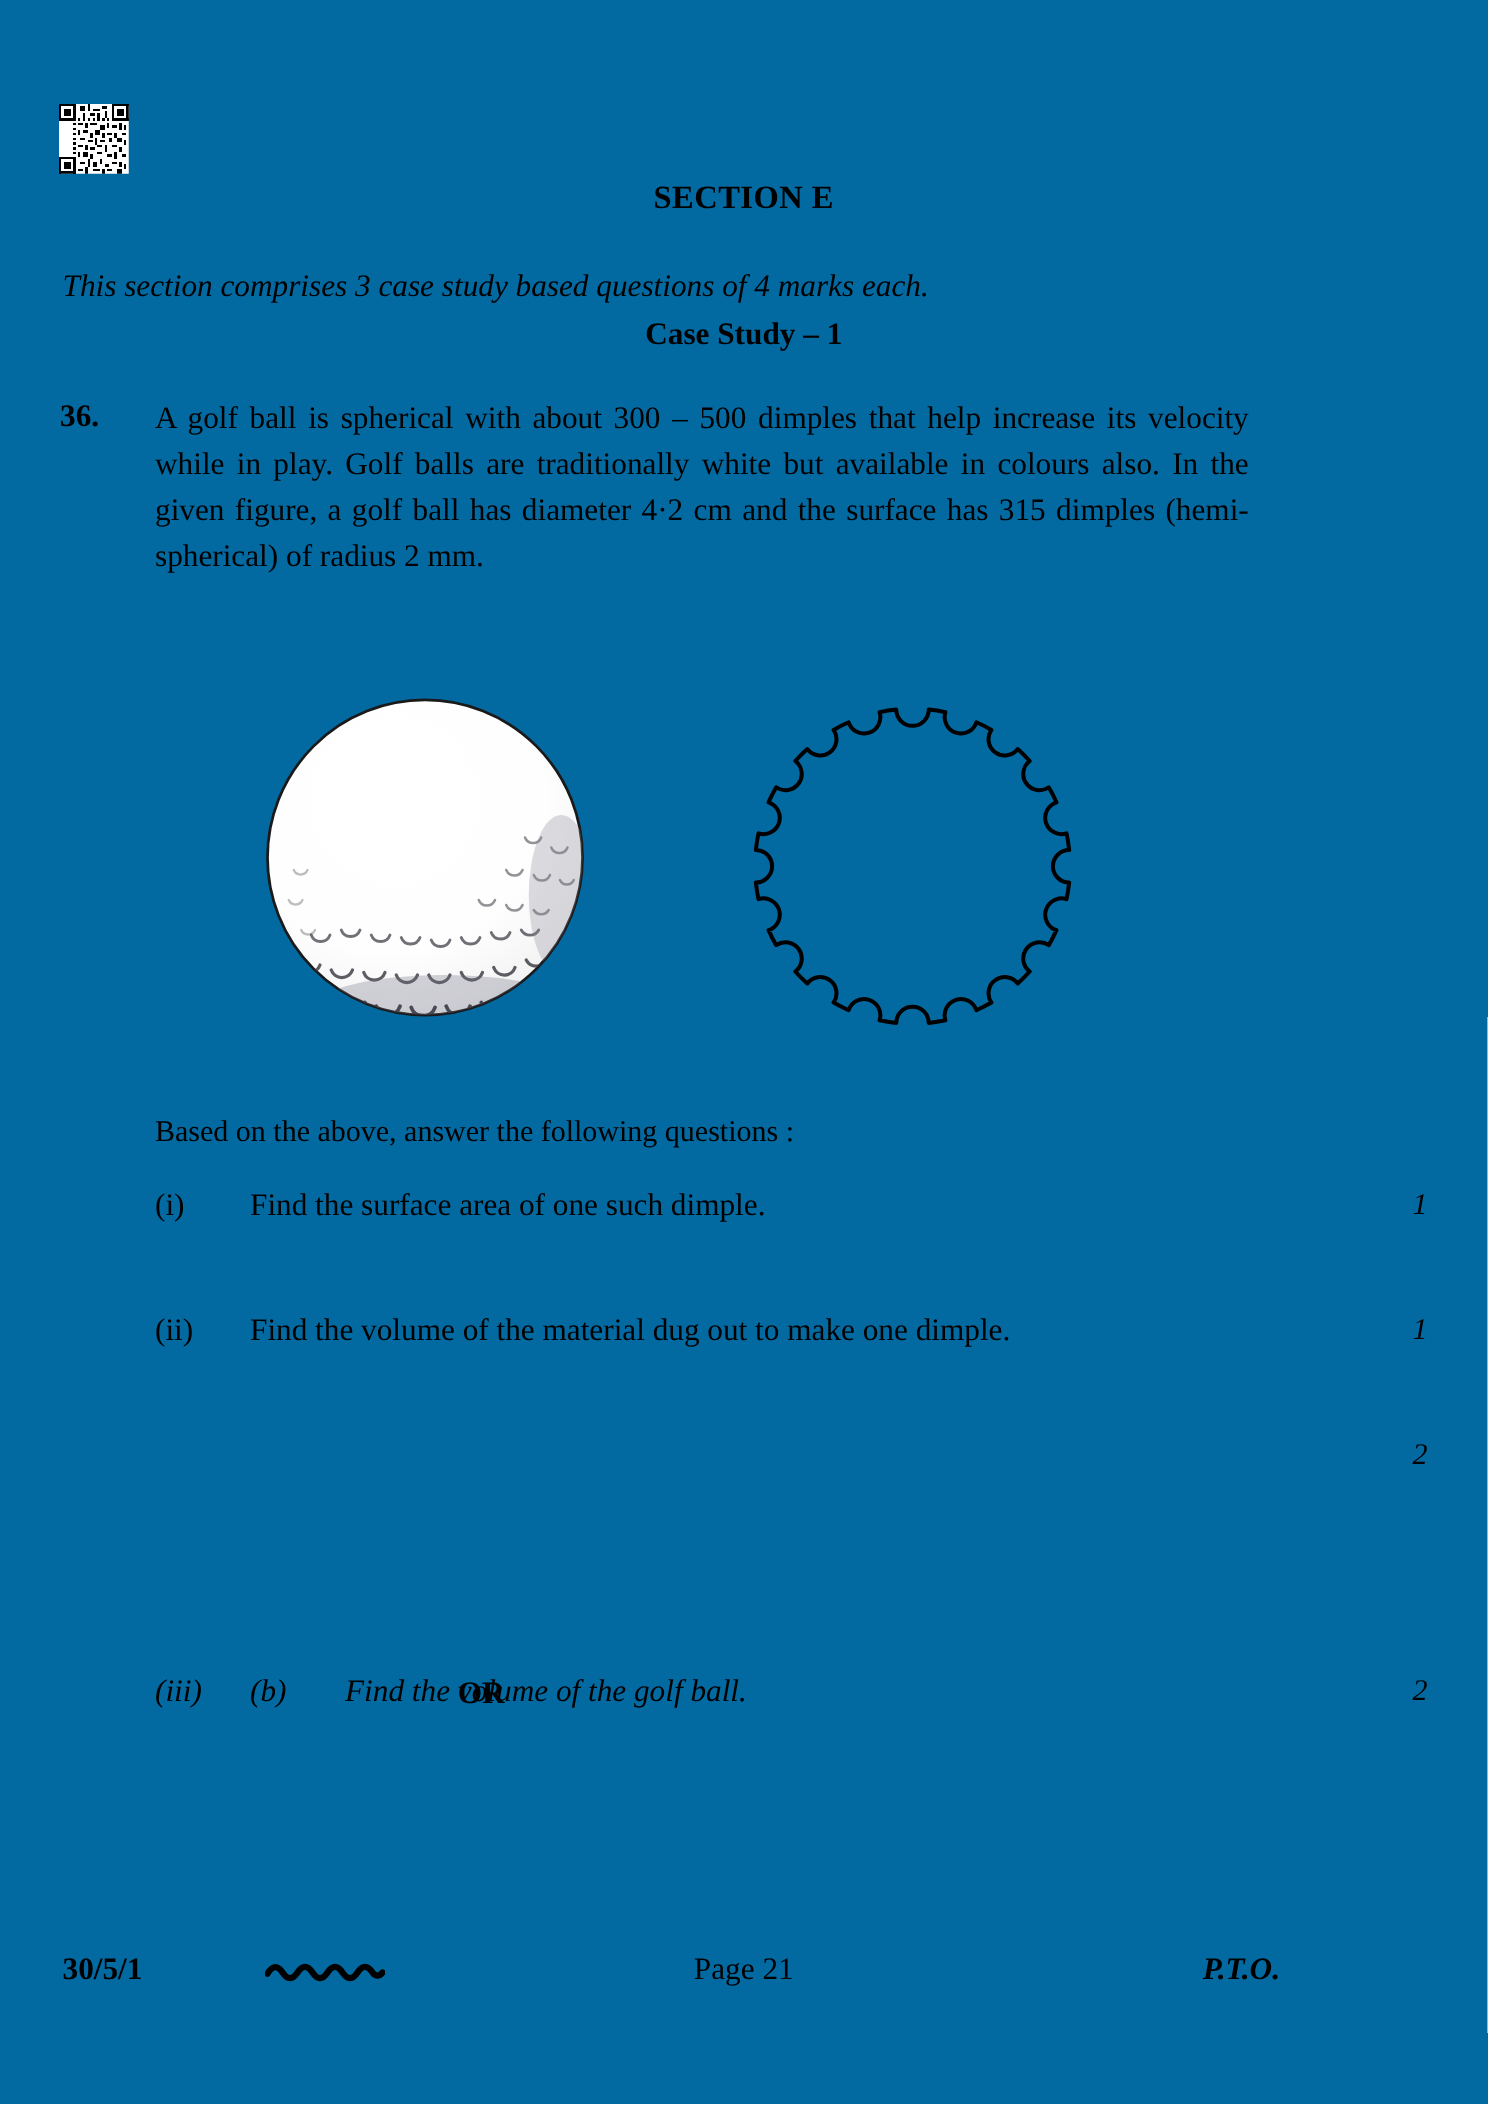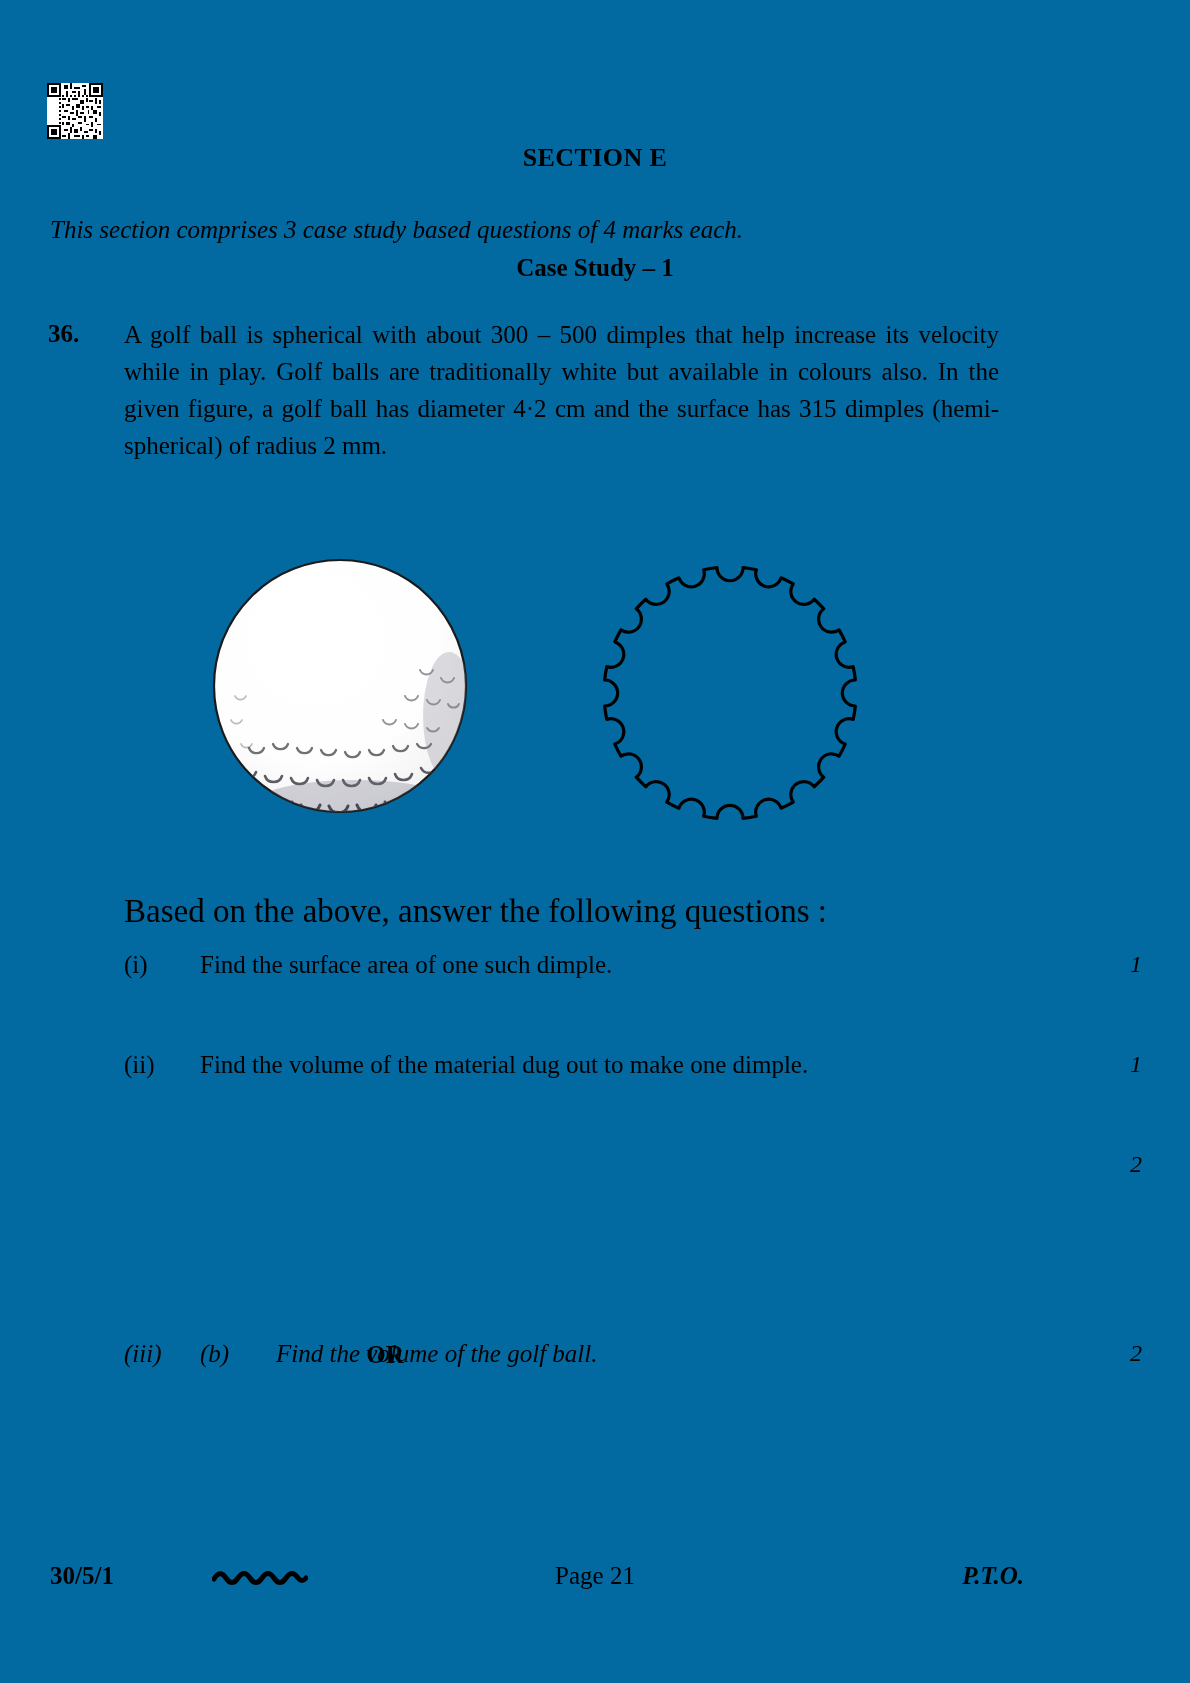--- a/index.html
+++ b/index.html
@@ -103,21 +103,21 @@
     width: 290px;
     height: 290px;
   }
   .golfball svg, .dimplecircle svg { display: block; }
 
   
   .based-on {
     position: absolute;
     left: 124px;
     top: 893px;
-    font-size: 33px;
+    font-size: 24px;
   }
   .qrow {
     position: absolute;
     left: 124px;
     width: 1018px;
     font-size: 25px;
   }
   .qrow .rn {
     display: inline-block;
     width: 76px;

